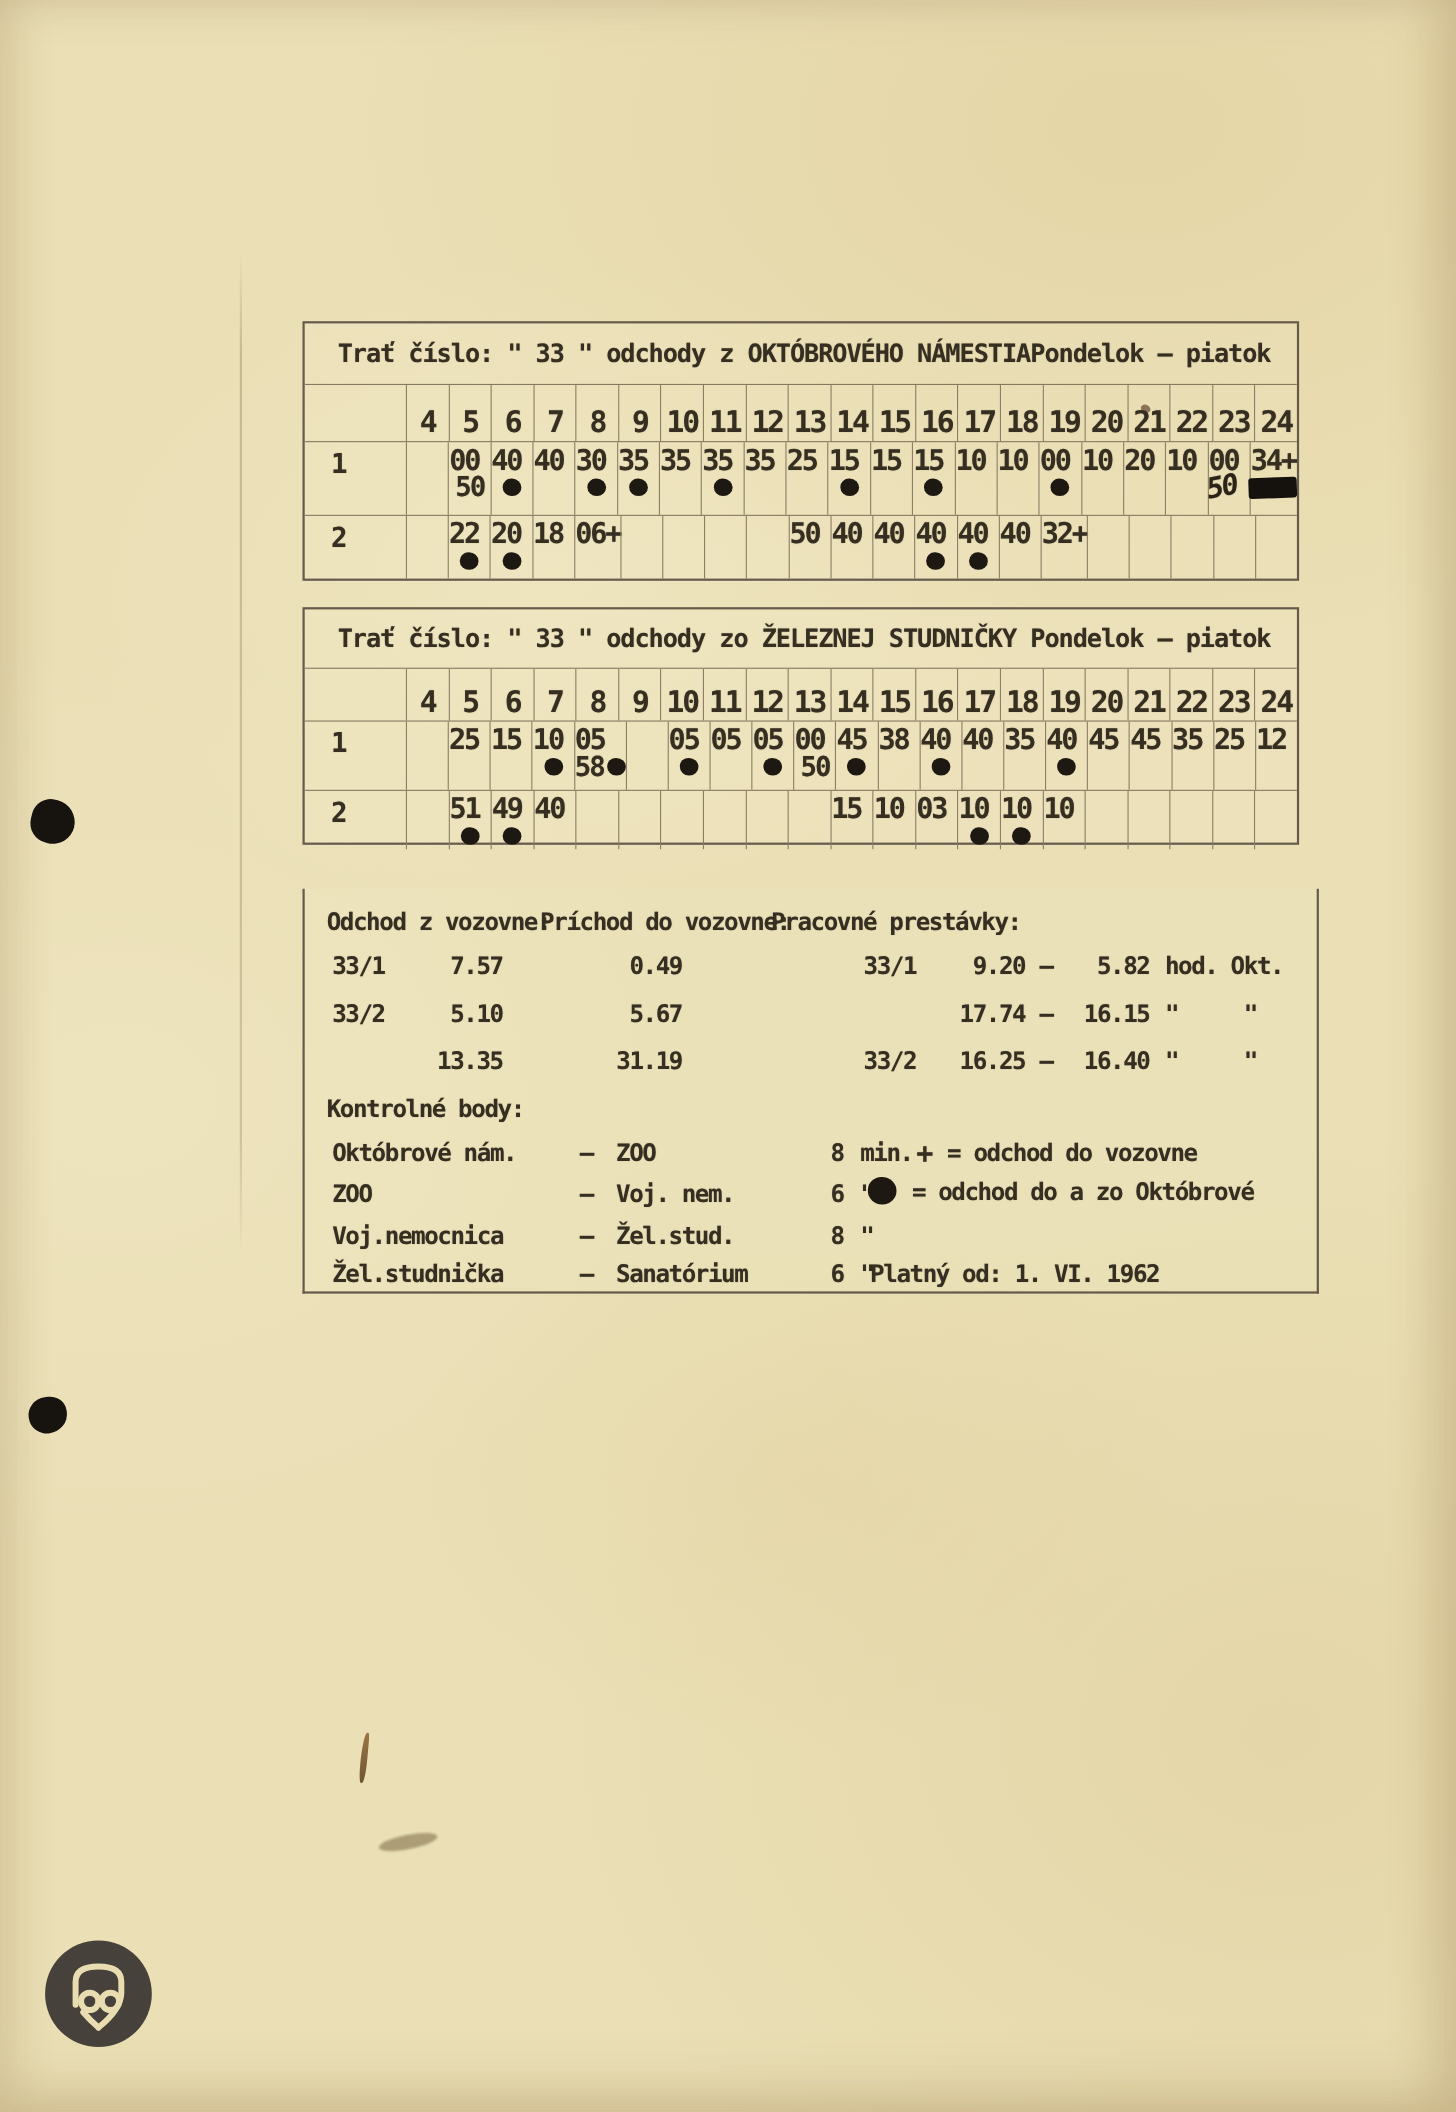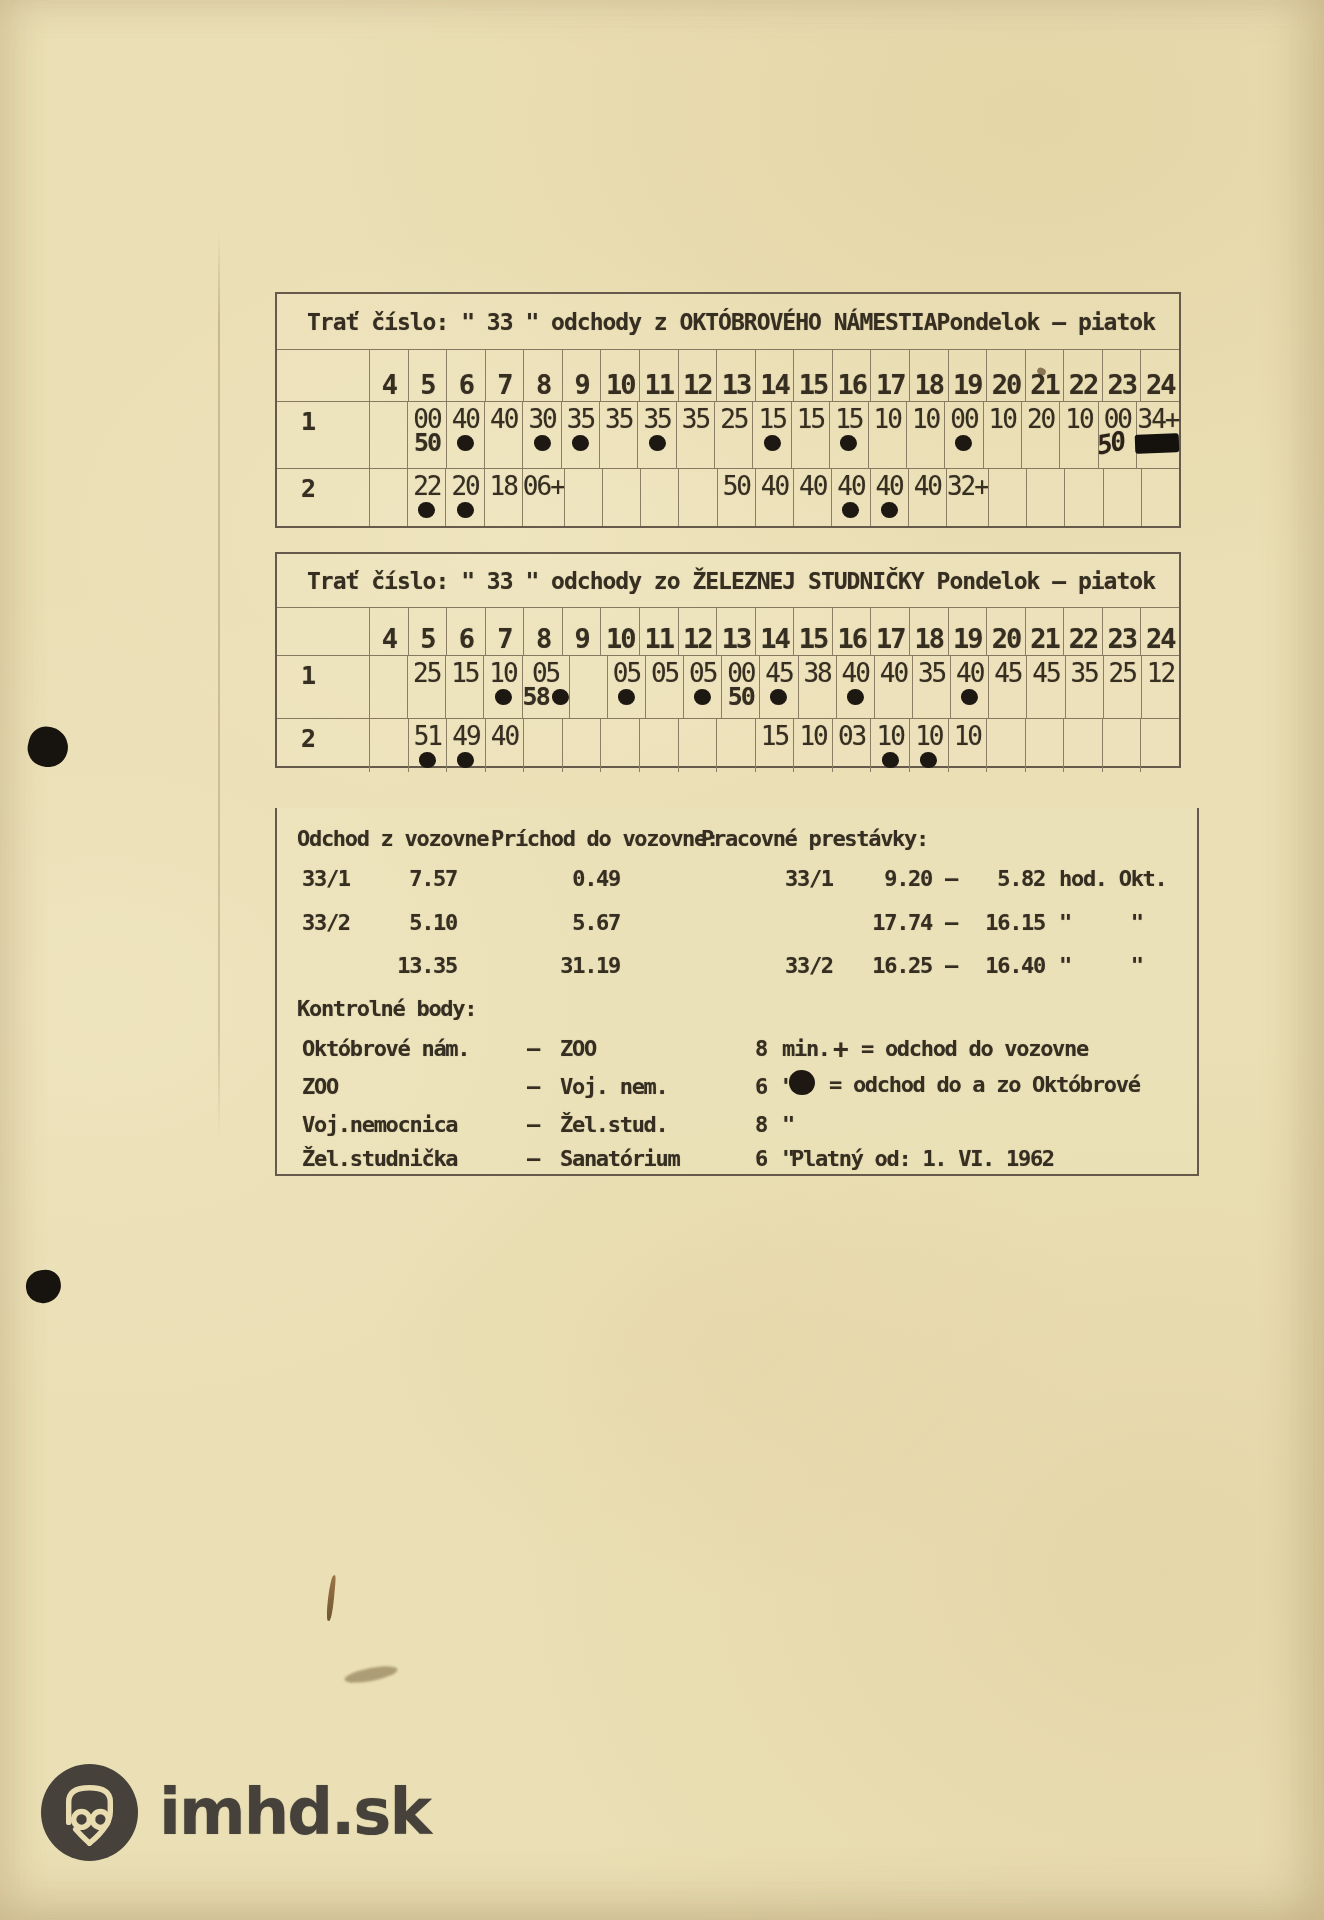--- a/index.html
+++ b/index.html
@@ -53,21 +53,21 @@
   .hlabel{ border-left:none; }
   .t-row + .t-row{ border-top:1px solid #857960; }
   .row1{ height:66px; } .row2{ height:58px; }
   .tbl-b .row1{ height:62px; } .tbl-b .row2{ height:48px; }
   .dcell{ border-left:1px solid #8b7e65; overflow:visible; }
   .rlabel{
     border-left:none; font-size:25px; font-weight:bold;
     padding:5px 0 0 24px;
   }
   .cell-main{
-    text-align:center; font-size:26px; font-weight:normal;
+    font-size:26px; font-weight:bold;
     letter-spacing:-2px; line-height:28px; padding-top:3px; white-space:nowrap;
   }
   .cell-sub{
     display:flex; justify-content:center; align-items:center; gap:3px;
     height:24px; margin-top:-2px;
     font-size:25px; font-weight:bold; letter-spacing:-2px; line-height:22px;
   }
   .dot{
     width:17px; height:16px; background:#1d1812;
     border-radius:48% 52% 50% 50%; flex:none;
@@ -550,16 +550,15 @@
         <circle cx="50" cy="50" r="49" fill="#46413a"></circle>
         <g fill="none" stroke="#e8dcb0" stroke-width="5.5" stroke-linecap="round" stroke-linejoin="round">
           <path d="M29 60 L29 39 Q29 25 50 25 Q71 25 71 39 L71 49 Q71 64 50 81"></path>
           <path d="M50 81 Q42 74 36 67"></path>
           <circle cx="42" cy="57" r="8"></circle>
           <circle cx="61" cy="57" r="8"></circle>
           <path d="M50 57 L53 57"></path>
         </g>
       </svg>
     </span>
-    <span class="logo-text">imhd.sk</span>
   </div>
 
 </div>
 
 </body></html>

